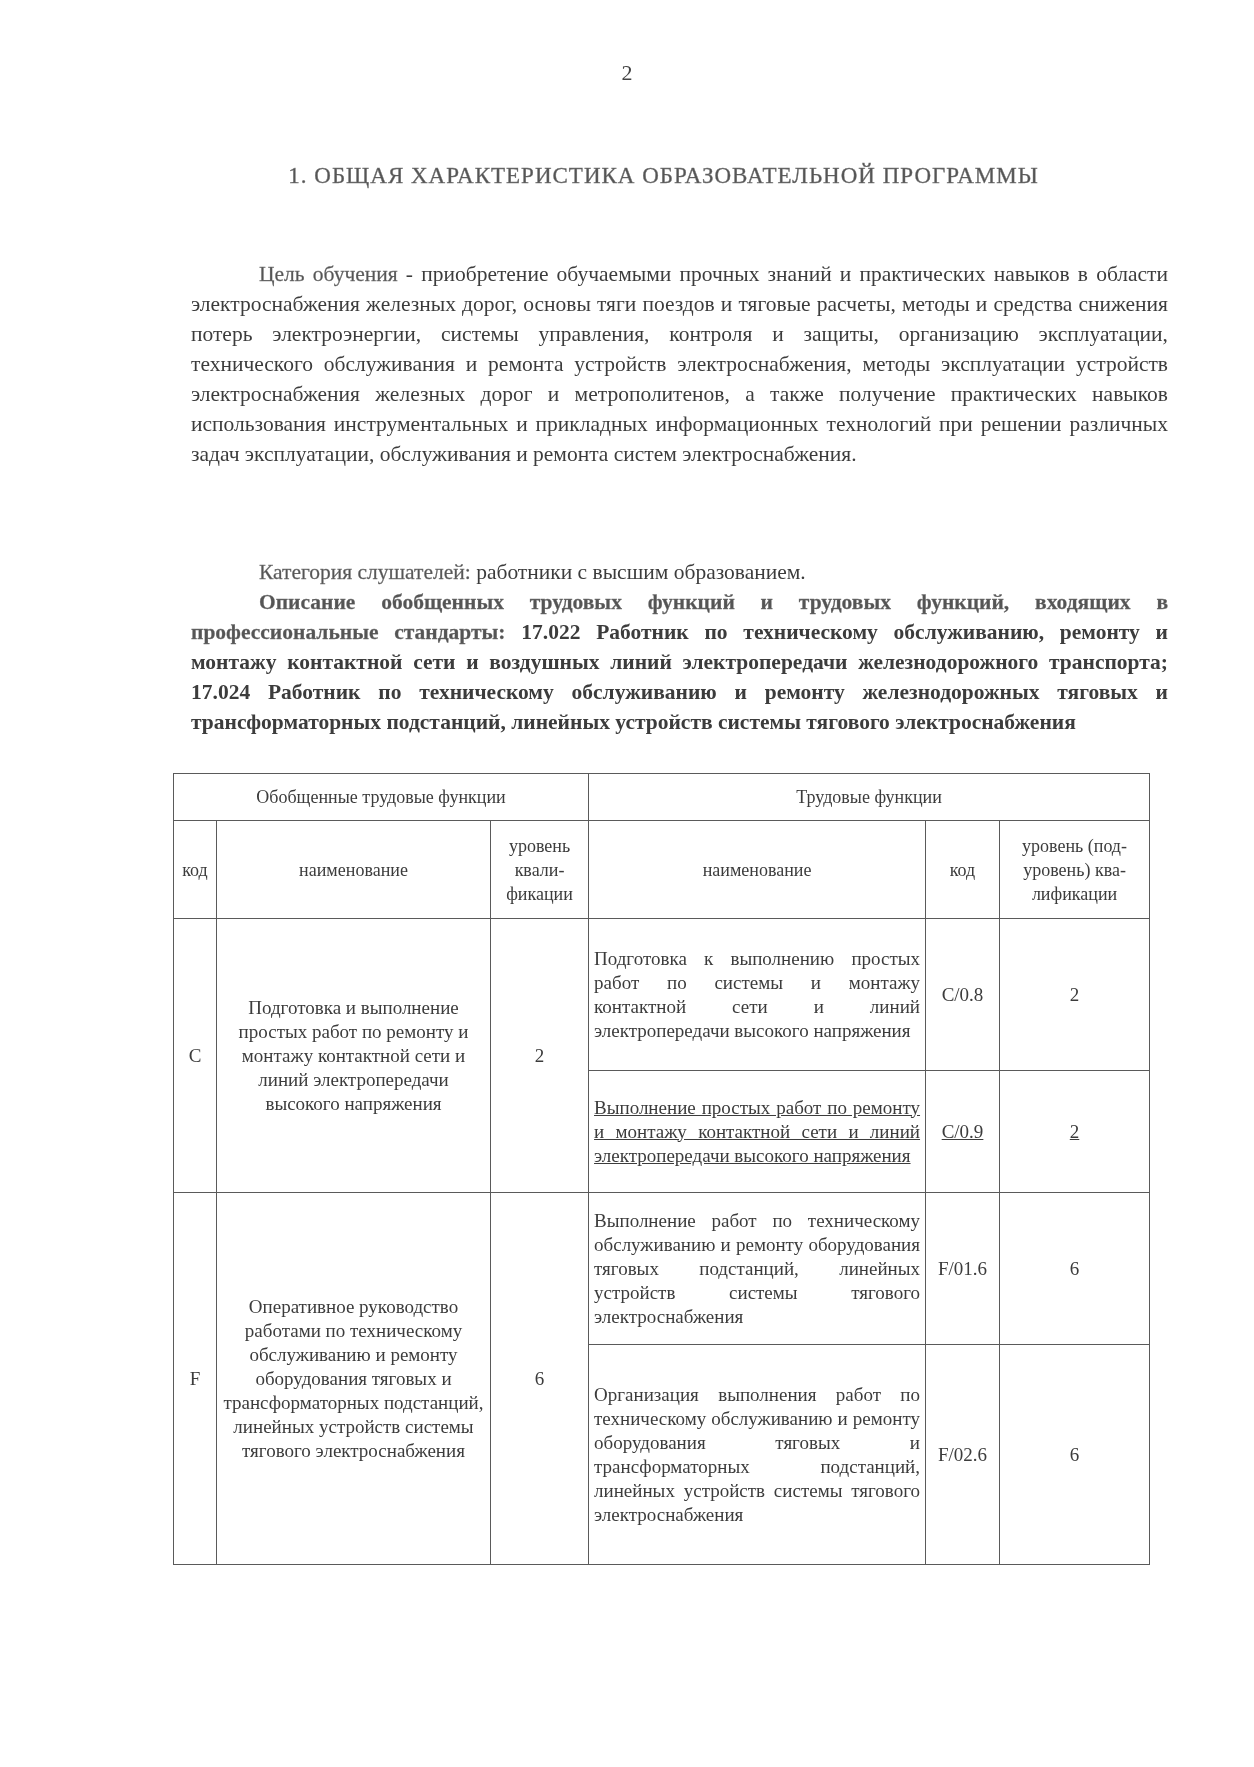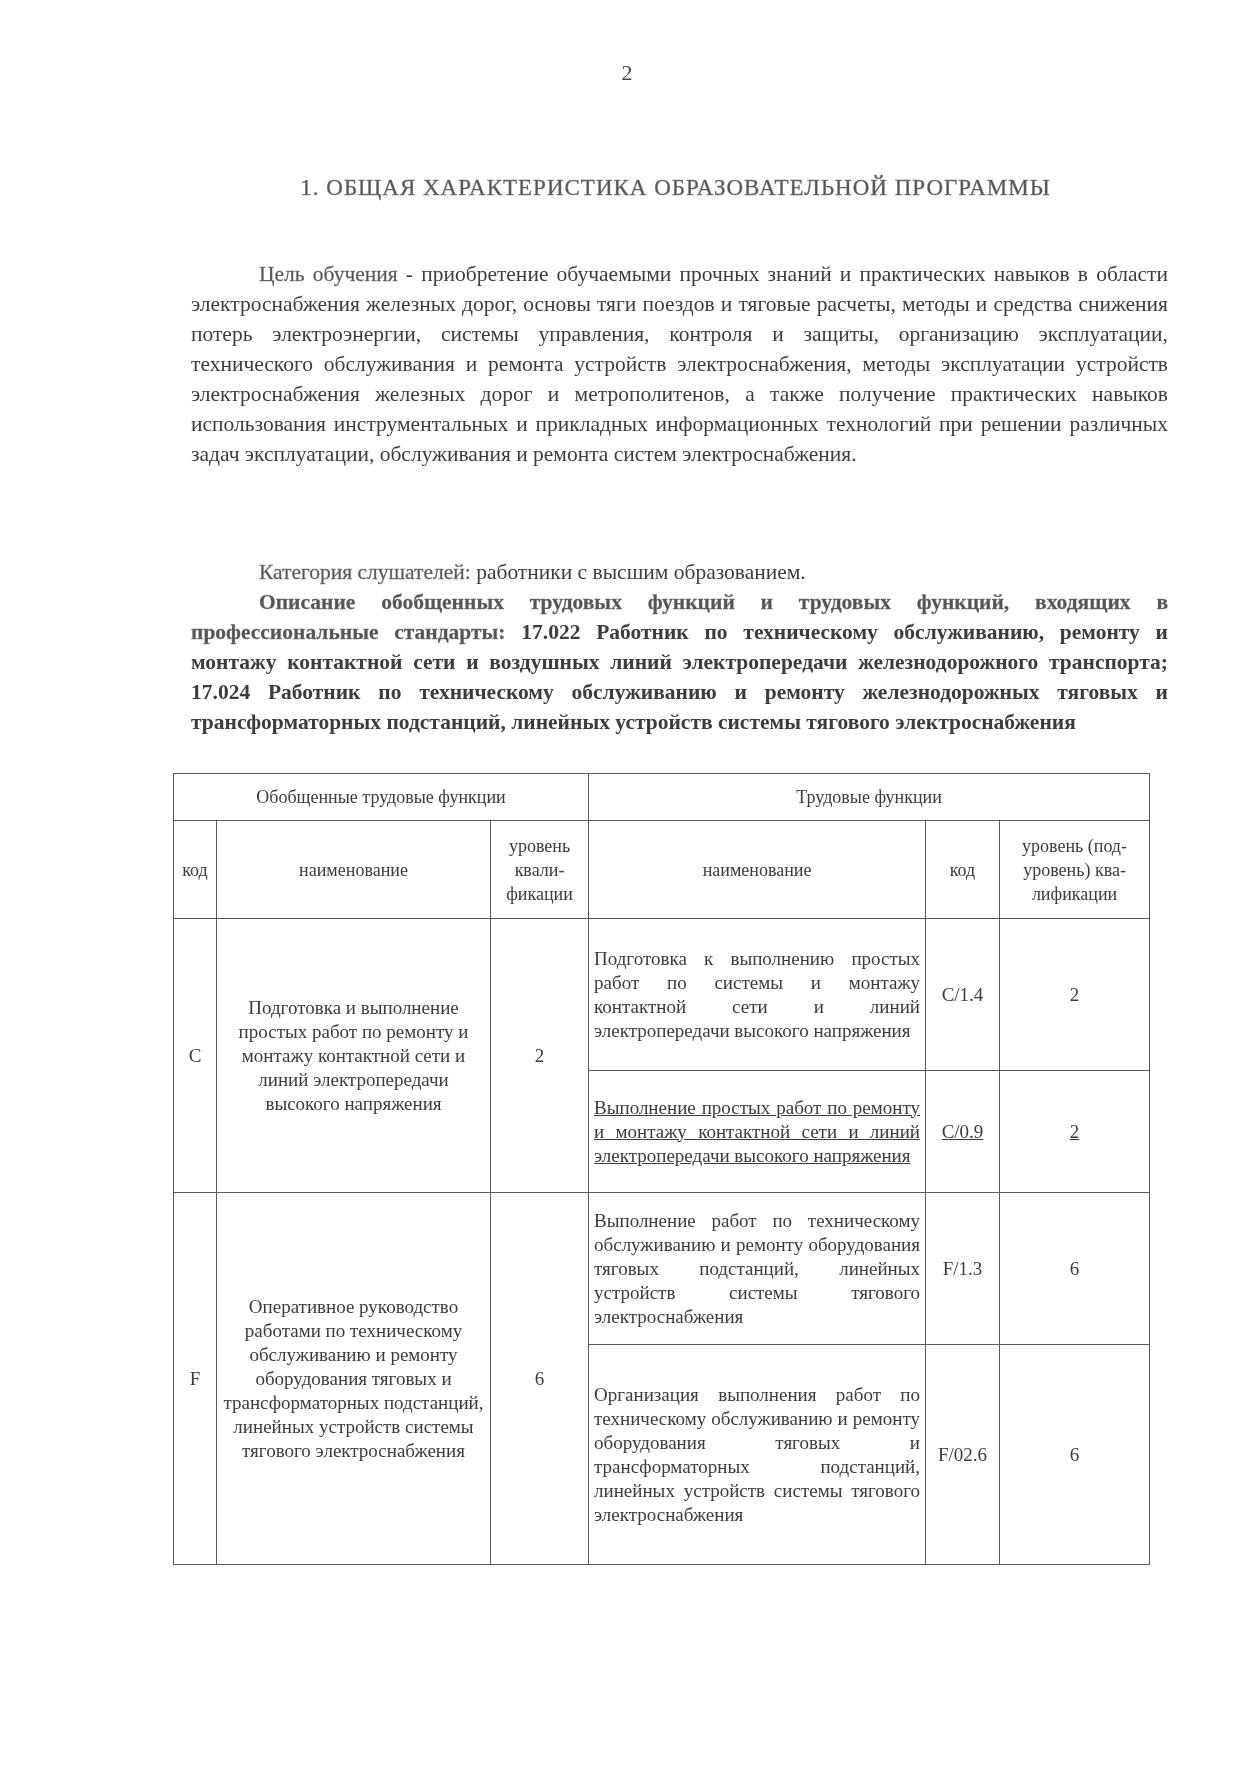--- a/index.html
+++ b/index.html
@@ -2,21 +2,21 @@
 <html><head>
 <meta charset="utf-8">
 <style>
   html, body { margin: 0; padding: 0; background: #ffffff; }
   body { width: 1254px; height: 1767px; position: relative; overflow: hidden;
          font-family: "Liberation Serif", "DejaVu Serif", serif; color: #3a3a3a; }
   .page-number { position: absolute; top: 60px; left: 0; width: 1254px; text-align: center;
                  font-size: 22px; color: #444; }
   .title { position: absolute; top: 163px; left: 175px; width: 977px; text-align: center;
            font-size: 23px; letter-spacing: 1px; color: #555; font-weight: normal;
-           -webkit-text-stroke: 0.4px #777; margin: 12px; }
+           -webkit-text-stroke: 0.4px #777; margin: 0; }
   .para { position: absolute; left: 175px; width: 977px; font-size: 21.5px; line-height: 30px;
           text-align: justify; text-indent: 68px; margin: 16px; color: #3c3c3c; }
   .para .lead { color: #555; -webkit-text-stroke: 0.3px #777; }
   #p-goal { top: 243px; }
   #p-cat { top: 541px; }
   #p-desc { top: 571px; text-align-last: left; font-weight: bold; }
 
   table.ft { position: absolute; top: 773px; left: 173px; width: 976px; border-collapse: collapse;
              font-size: 19px; line-height: 24px; color: #3c3c3c; table-layout: fixed; }
   table.ft td, table.ft th { border: 1.5px solid #5a5a5a; padding: 2px 5px; vertical-align: middle;
@@ -65,35 +65,35 @@
     <th>наименование</th>
     <th>код</th>
     <th>уровень (под-уровень) ква-лификации</th>
   </tr>
 
   <tr class="sub1c">
     <td rowspan="2" class="c">C</td>
     <td rowspan="2" class="c">Подготовка и выполнение простых работ по ремонту и монтажу контактной сети и линий электропередачи высокого напряжения</td>
     <td rowspan="2" class="c">2</td>
     <td class="j">Подготовка к выполнению простых работ по системы и монтажу контактной сети и линий электропередачи высокого напряжения</td>
-    <td class="c">C/1.4</td>
+    <td class="c">C/0.8</td>
     <td class="c">2</td>
   </tr>
   <tr class="sub2c">
     <td class="j">Выполнение простых работ по ремонту и монтажу контактной сети и линий электропередачи высокого напряжения</td>
     <td class="c">C/0.9</td>
     <td class="c">2</td>
   </tr>
 
   <tr class="sub1f">
     <td rowspan="2" class="c">F</td>
     <td rowspan="2" class="c">Оперативное руководство работами по техническому обслуживанию и ремонту оборудования тяговых и трансформаторных подстанций, линейных устройств системы тягового электроснабжения</td>
     <td rowspan="2" class="c">6</td>
     <td class="j">Выполнение работ по техническому обслуживанию и ремонту оборудования тяговых подстанций, линейных устройств системы тягового электроснабжения</td>
-    <td class="c">F/1.3</td>
+    <td class="c">F/01.6</td>
     <td class="c">6</td>
   </tr>
   <tr class="sub2f">
     <td class="j">Организация выполнения работ по техническому обслуживанию и ремонту оборудования тяговых и трансформаторных подстанций, линейных устройств системы тягового электроснабжения</td>
     <td class="c">F/02.6</td>
     <td class="c">6</td>
   </tr>
 </tbody>
   </table>
 

